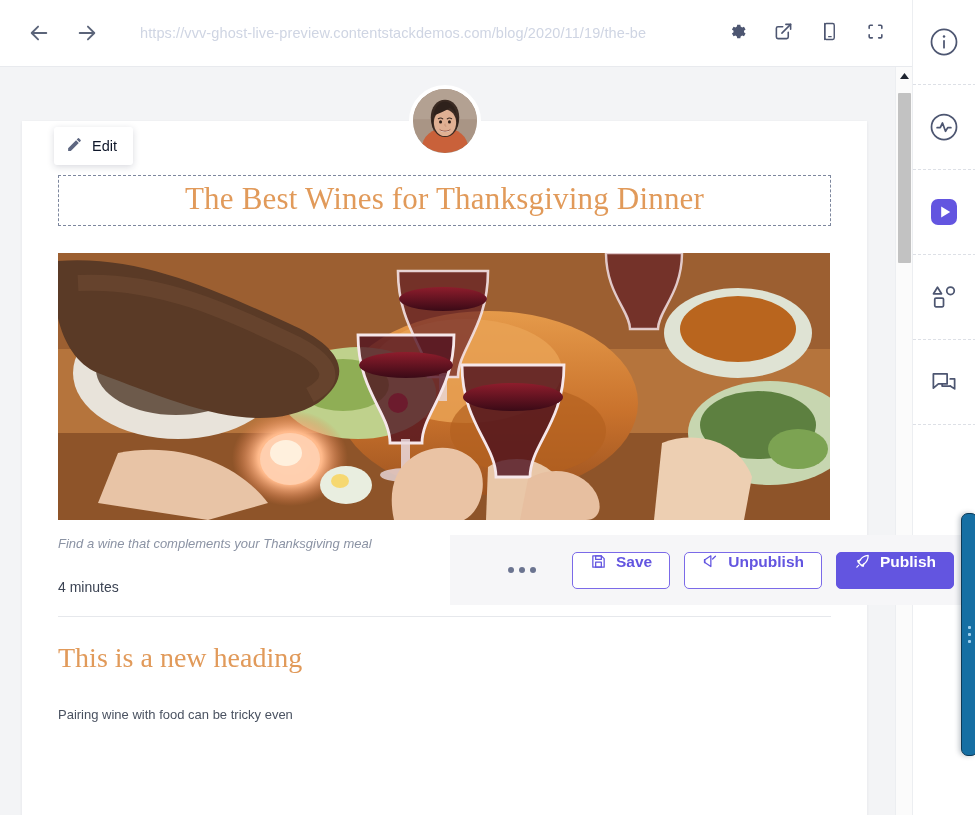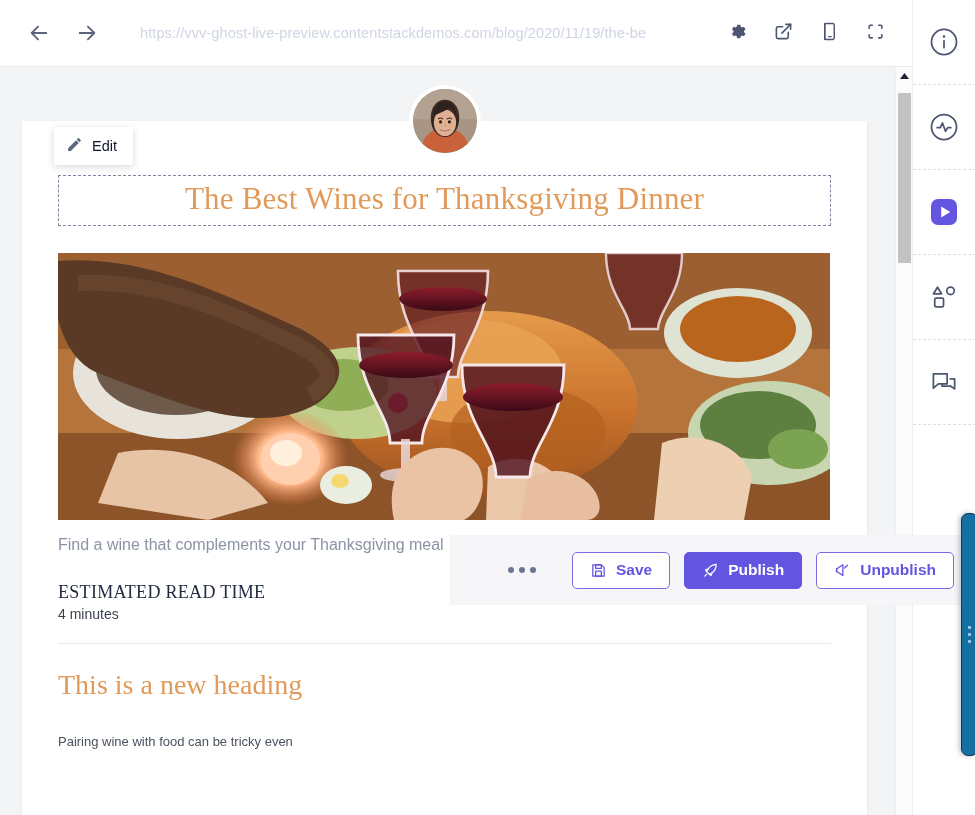--- a/index.html
+++ b/index.html
@@ -144,22 +144,23 @@
     width: 772px;
     height: 267px;
     overflow: hidden;
     background: #6d4a31;
     position: relative;
   }
   .hero svg { display: block; width: 100%; height: 100%; }
 
   .hero-caption {
     margin: 16px 36px 0 36px;
-    font-size: 16px;
+    font-size: 13px;
     color: #8b93a4;
+    font-style: italic;
   }
 
   .read-block { margin: 28px 36px 0 36px; }
   .read-label {
     font-family: "Liberation Serif", serif;
     font-size: 18px;
     color: #232b40;
     letter-spacing: .3px;
   }
   .read-value {
@@ -290,21 +291,21 @@
   .dots-menu i {
     width: 6px; height: 6px;
     border-radius: 50%;
     background: #6b7490;
     display: block;
   }
   .btn {
     height: 37px;
     border-radius: 5px;
     display: flex;
-    align-items: center;
+    align-items: flex-start;
     justify-content: center;
     gap: 9px;
     padding: 0 17px;
     font-size: 15.5px;
     font-weight: bold;
     cursor: pointer;
     white-space: nowrap;
   }
   .btn svg { display: block; flex-shrink: 0; }
   .btn-outline {
@@ -497,21 +498,20 @@
           <ellipse cx="232" cy="206" rx="30" ry="26" fill="#ffd0b0" opacity=".95"></ellipse>
           <ellipse cx="228" cy="200" rx="16" ry="13" fill="#fff0dd"></ellipse>
           <ellipse cx="288" cy="232" rx="26" ry="19" fill="#e9eee0"></ellipse>
           <ellipse cx="282" cy="228" rx="9" ry="7" fill="#f6d871"></ellipse>
         </svg>
       </div>
 
       <div class="hero-caption">Find a wine that complements your Thanksgiving meal</div>
 
       <div class="read-block">
-        <div class="read-label">ESTIMATED READ TIME</div>
         <div class="read-value">4 minutes</div>
       </div>
 
       <div class="rule"></div>
 
       <div class="sub-heading">This is a new heading</div>
 
       <div class="body-para">
         <span>Pairing wine with food can be tricky even</span><br>
         
@@ -603,38 +603,38 @@
       <span>
         <svg width="17" height="17" viewBox="0 0 24 24" fill="none" stroke="currentColor" stroke-width="1.8" stroke-linejoin="round">
           <path d="M4 4h12l4 4v12H4z"></path>
           <rect x="8" y="4" width="8" height="5"></rect>
           <rect x="8" y="13" width="8" height="7"></rect>
         </svg>
       </span>
       <span>Save</span>
     </div>
 
+    <div class="btn btn-outline">
+      <span>
+        <svg width="17" height="17" viewBox="0 0 24 24" fill="none" stroke="currentColor" stroke-width="1.8" stroke-linecap="round" stroke-linejoin="round">
+          <path d="M4 9.5v4l8.5 5.5V4z"></path>
+          <path d="M4 9.5h-.5v4H4"></path>
+          <line x1="15" y1="8.5" x2="19" y2="4.5"></line>
+        </svg>
+      </span>
+      <span>Unpublish</span>
+    </div>
+
     <div class="btn btn-primary">
       <span>
         <svg width="17" height="17" viewBox="0 0 24 24" fill="none" stroke="currentColor" stroke-width="1.8" stroke-linecap="round" stroke-linejoin="round">
           <path d="M20 3.5c-5 .4-9 3-11.4 6.6L6 13l5 5 2.9-2.6C17.5 13 20 8.6 20 3.5z"></path>
           <path d="M8.6 10.1L5 11l2 2"></path>
           <path d="M13.9 15.4L13 19l-2-2"></path>
           <line x1="4" y1="20" x2="6.5" y2="17.5"></line>
         </svg>
       </span>
       <span>Publish</span>
     </div>
 
-    <div class="btn btn-outline">
-      <span>
-        <svg width="17" height="17" viewBox="0 0 24 24" fill="none" stroke="currentColor" stroke-width="1.8" stroke-linecap="round" stroke-linejoin="round">
-          <path d="M4 9.5v4l8.5 5.5V4z"></path>
-          <path d="M4 9.5h-.5v4H4"></path>
-          <line x1="15" y1="8.5" x2="19" y2="4.5"></line>
-        </svg>
-      </span>
-      <span>Unpublish</span>
-    </div>
-
   </div>
 
 </div>
 
 </body></html>

